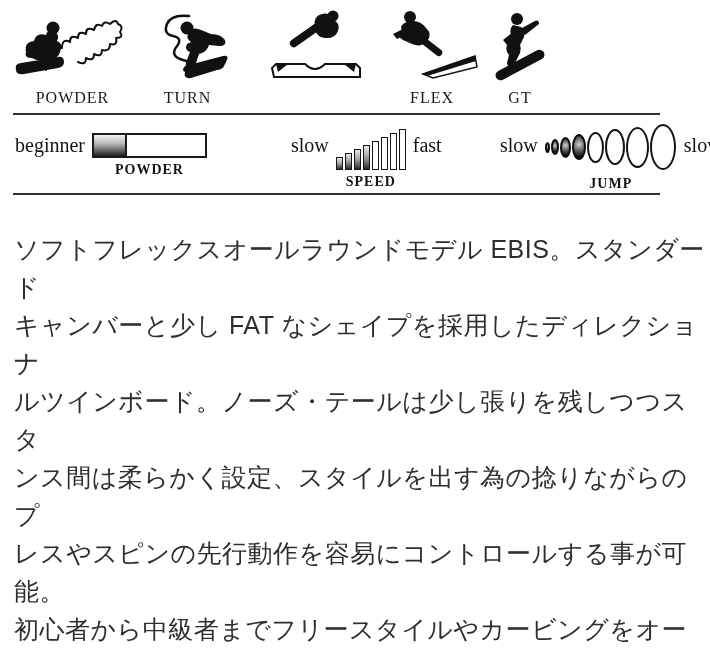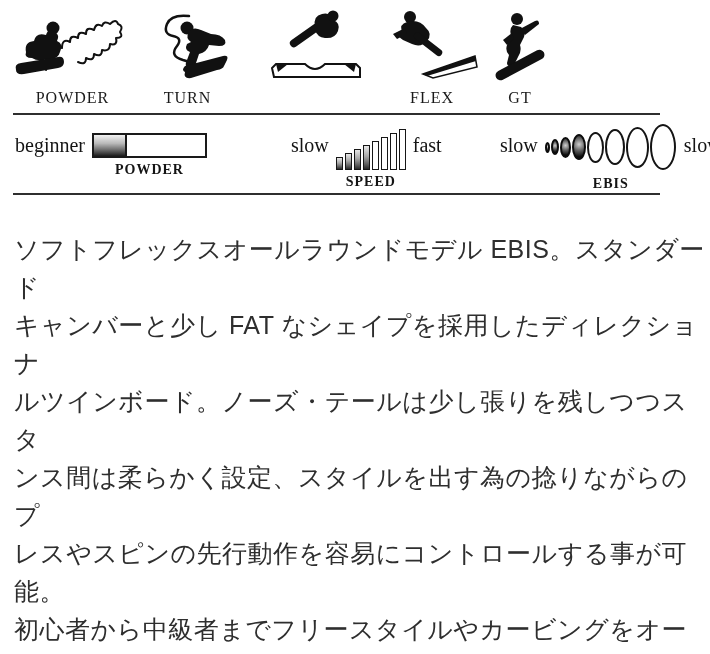--- a/index.html
+++ b/index.html
@@ -173,21 +173,21 @@
       <div class="flex-ells">
           <div class="fell filled" style="height: 11px; width: 5px;"></div>
           <div class="fell filled" style="height: 16px; width: 8px;"></div>
           <div class="fell filled" style="height: 21px; width: 11px;"></div>
           <div class="fell filled" style="height: 26px; width: 14px;"></div>
           <div class="fell" style="height: 31px; width: 17px;"></div>
           <div class="fell" style="height: 36px; width: 20px;"></div>
           <div class="fell" style="height: 41px; width: 23px;"></div>
           <div class="fell" style="height: 46px; width: 26px;"></div>
         </div>
-      <div class="ind-label">EBIS</div>
+      <div class="ind-label">JUMP</div>
     </div>
     <span class="ind-side">slow</span>
   </div>
 
 </div>
 
 <div class="rule rule-2"></div>
 
 <div class="description">ソフトフレックスオールラウンドモデル EBIS。スタンダード
 キャンバーと少し FAT なシェイプを採用したディレクショナ

